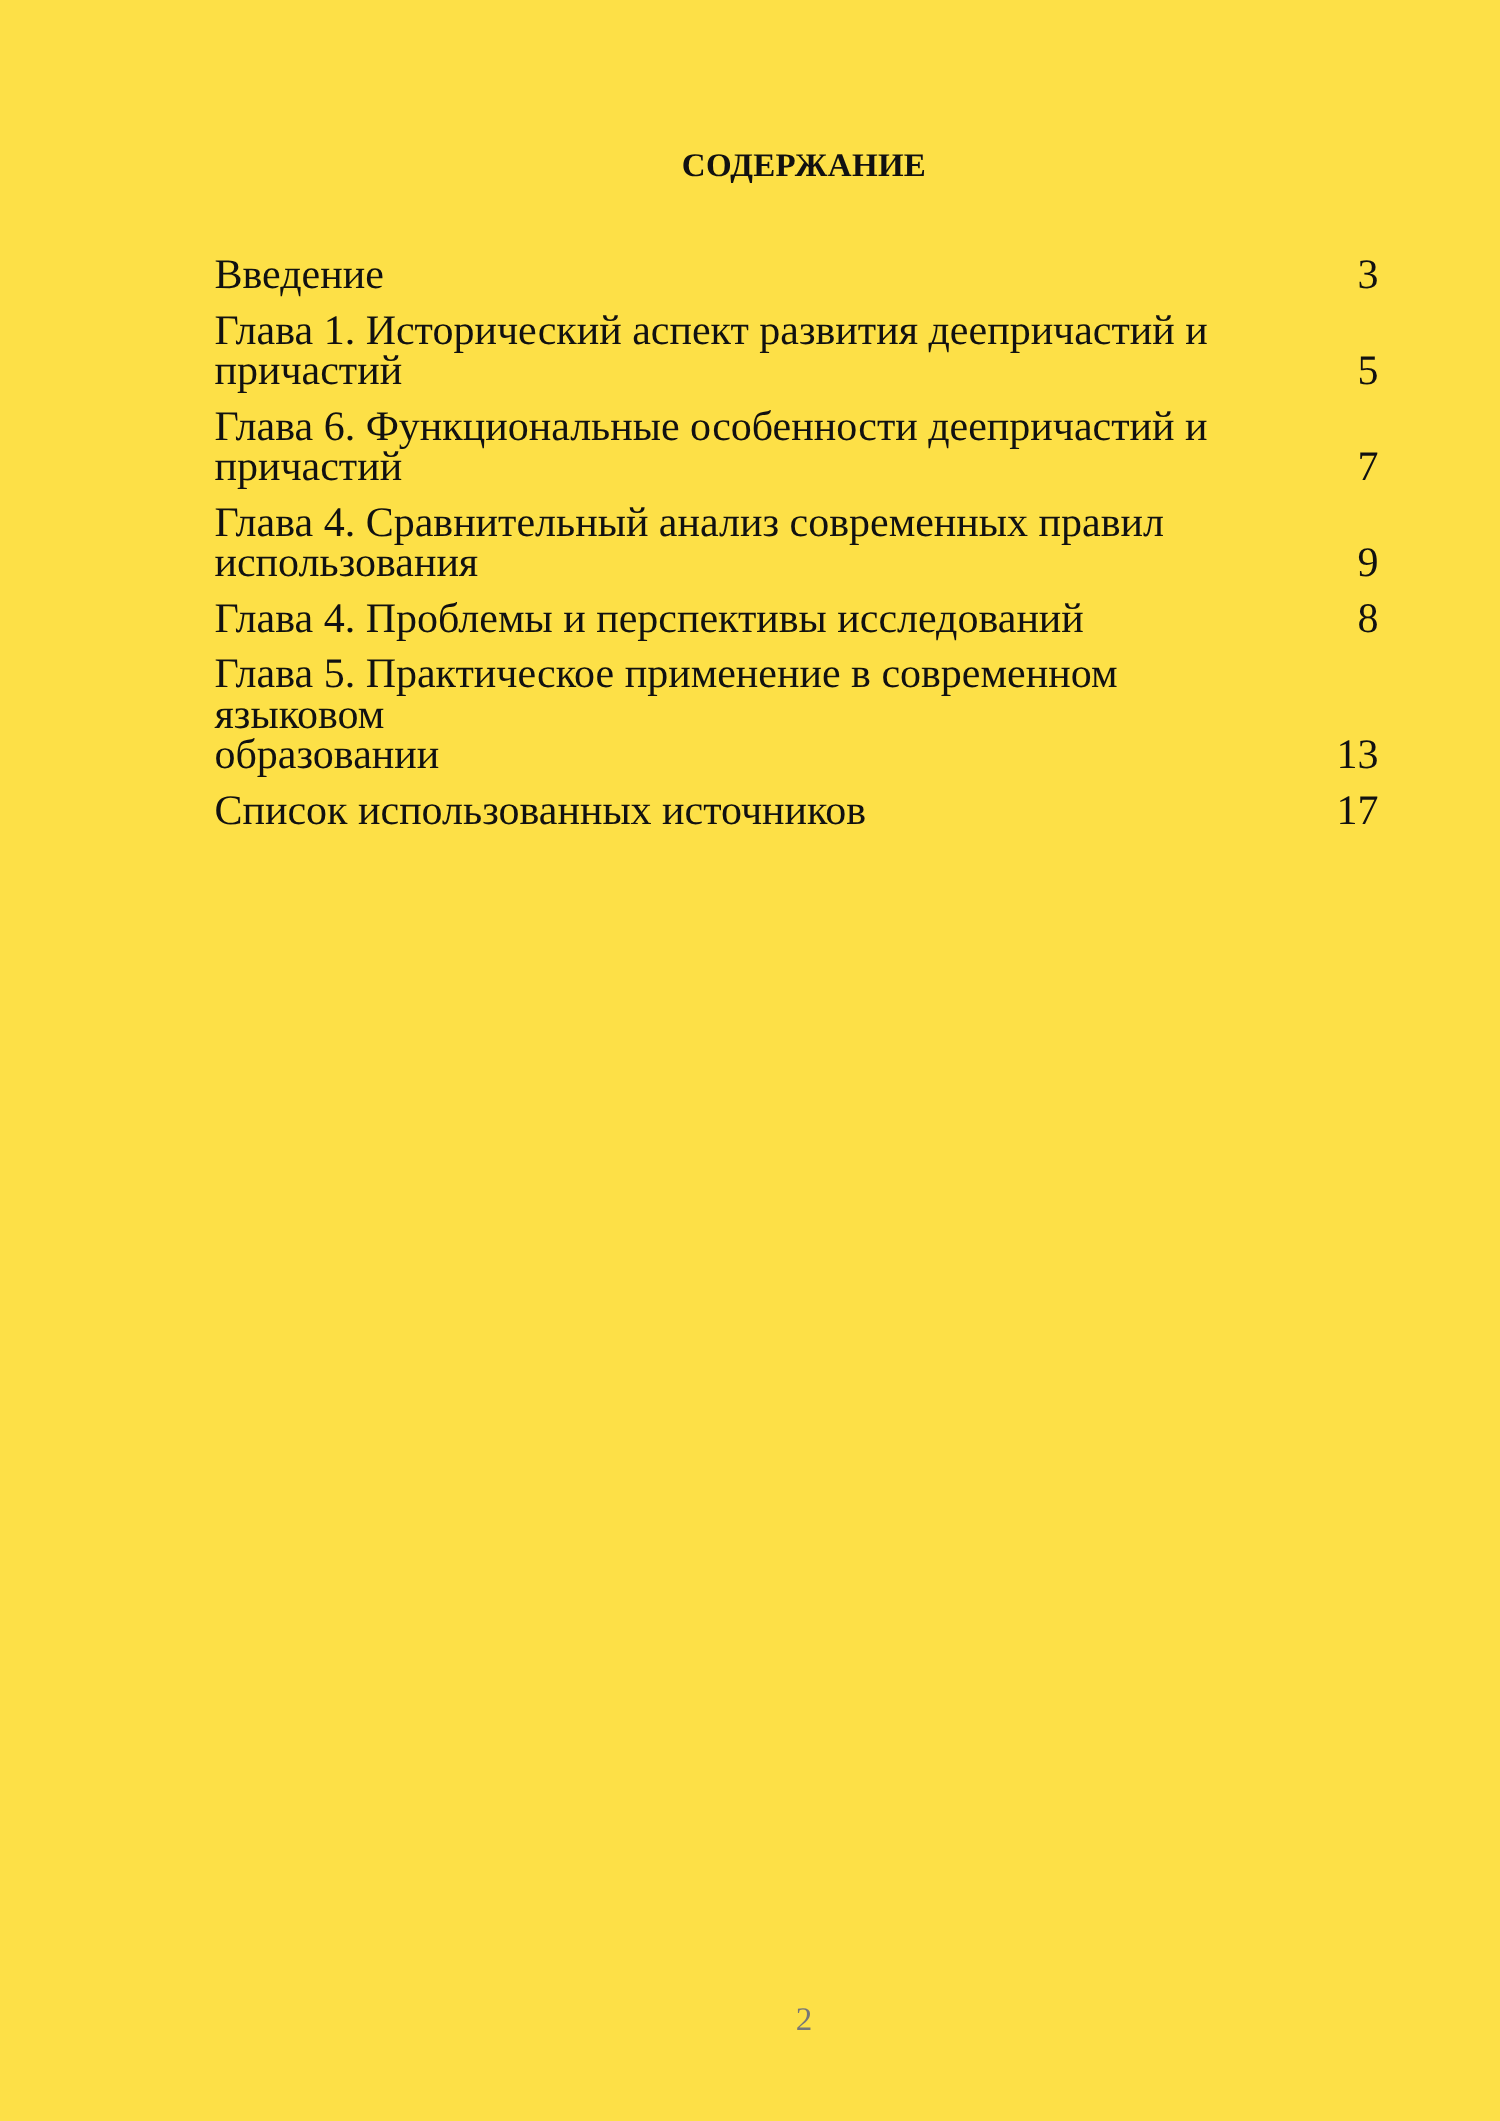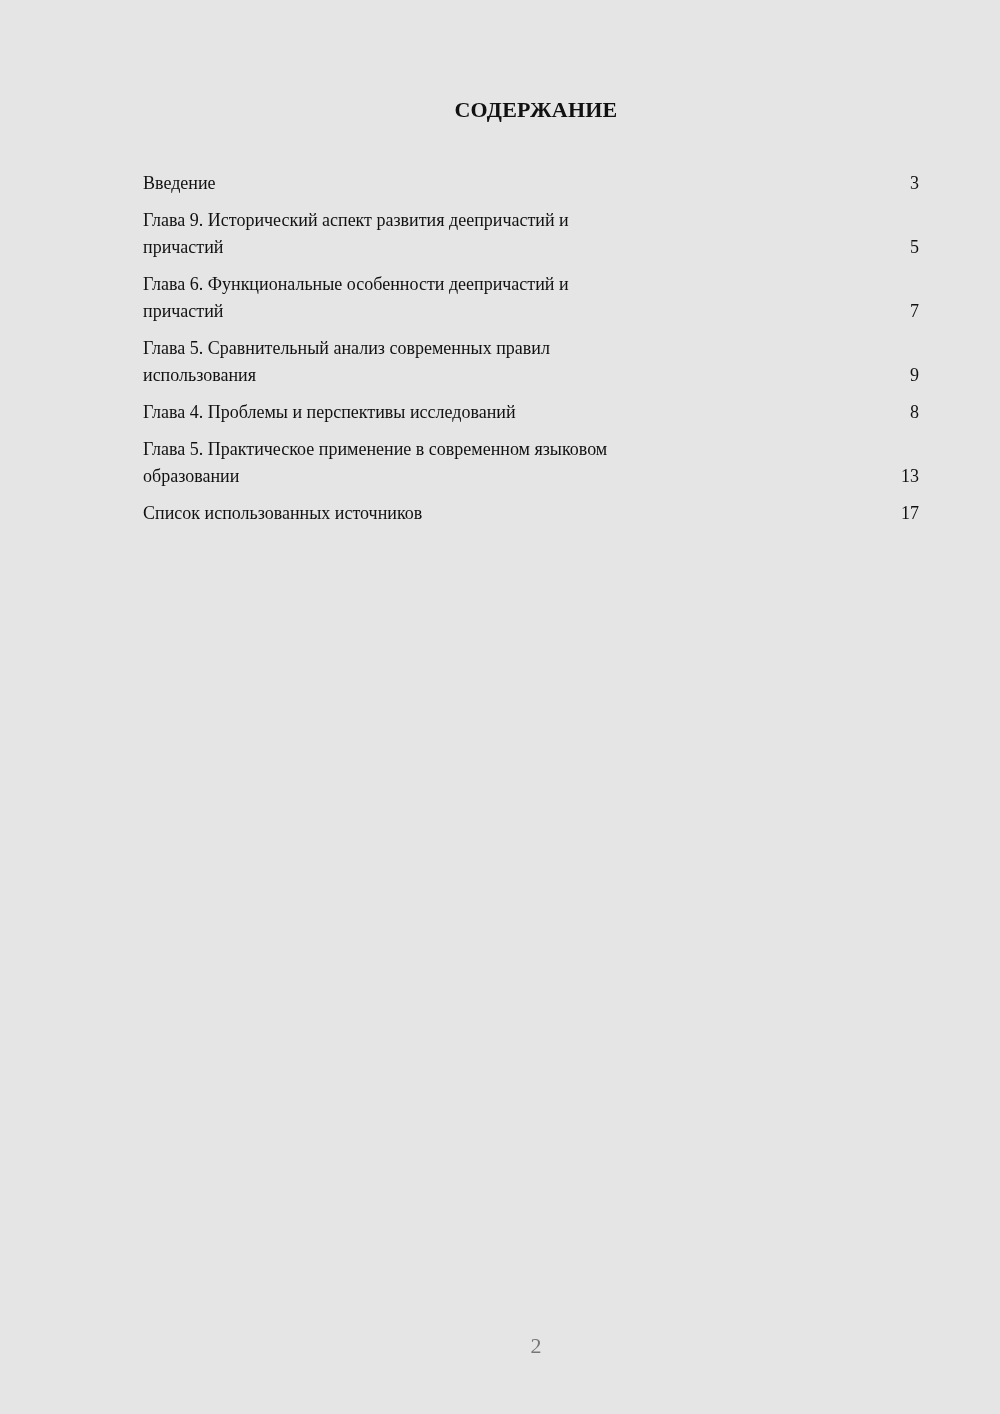--- a/index.html
+++ b/index.html
@@ -12,42 +12,42 @@
       height: 1414px;
       position: relative;
       overflow: hidden;
       font-family: "Liberation Serif", "DejaVu Serif", serif;
       color: #111111;
     }
     .page {
       position: absolute;
       left: 0; top: 0;
       width: 1000px; height: 1414px;
-      background: #e5e5e5;
+      background: #fde047;
     }
     .toc-title {
       position: absolute;
       top: 96px;
       left: 0;
       width: 1072px;
       text-align: center;
       font-weight: bold;
       font-size: 22px;
       letter-spacing: 0.2px;
       line-height: 28px;
     }
     .toc-list {
       position: absolute;
       left: 143px;
       top: 170px;
       width: 776px;
     }
     .toc-entry {
       position: relative;
-      font-size: 18px;
+      font-size: 28px;
       line-height: 27px;
       margin-bottom: 10px;
       padding-right: 60px;
     }
     .toc-entry .entry-text {
       display: block;
       white-space: pre-line;
     }
     .toc-entry .entry-page {
       position: absolute;
@@ -71,31 +71,31 @@
 
 <div class="page">
   <div class="toc-title">СОДЕРЖАНИЕ</div>
 
   <div class="toc-list">
     <div class="toc-entry">
       <span class="entry-text">Введение</span>
       <span class="entry-page">3</span>
     </div>
     <div class="toc-entry">
-      <span class="entry-text">Глава 9. Исторический аспект развития деепричастий и
+      <span class="entry-text">Глава 1. Исторический аспект развития деепричастий и
 причастий</span>
       <span class="entry-page">5</span>
     </div>
     <div class="toc-entry">
       <span class="entry-text">Глава 6. Функциональные особенности деепричастий и
 причастий</span>
       <span class="entry-page">7</span>
     </div>
     <div class="toc-entry">
-      <span class="entry-text">Глава 5. Сравнительный анализ современных правил
+      <span class="entry-text">Глава 4. Сравнительный анализ современных правил
 использования</span>
       <span class="entry-page">9</span>
     </div>
     <div class="toc-entry">
       <span class="entry-text">Глава 4. Проблемы и перспективы исследований</span>
       <span class="entry-page">8</span>
     </div>
     <div class="toc-entry">
       <span class="entry-text">Глава 5. Практическое применение в современном языковом
 образовании</span>

